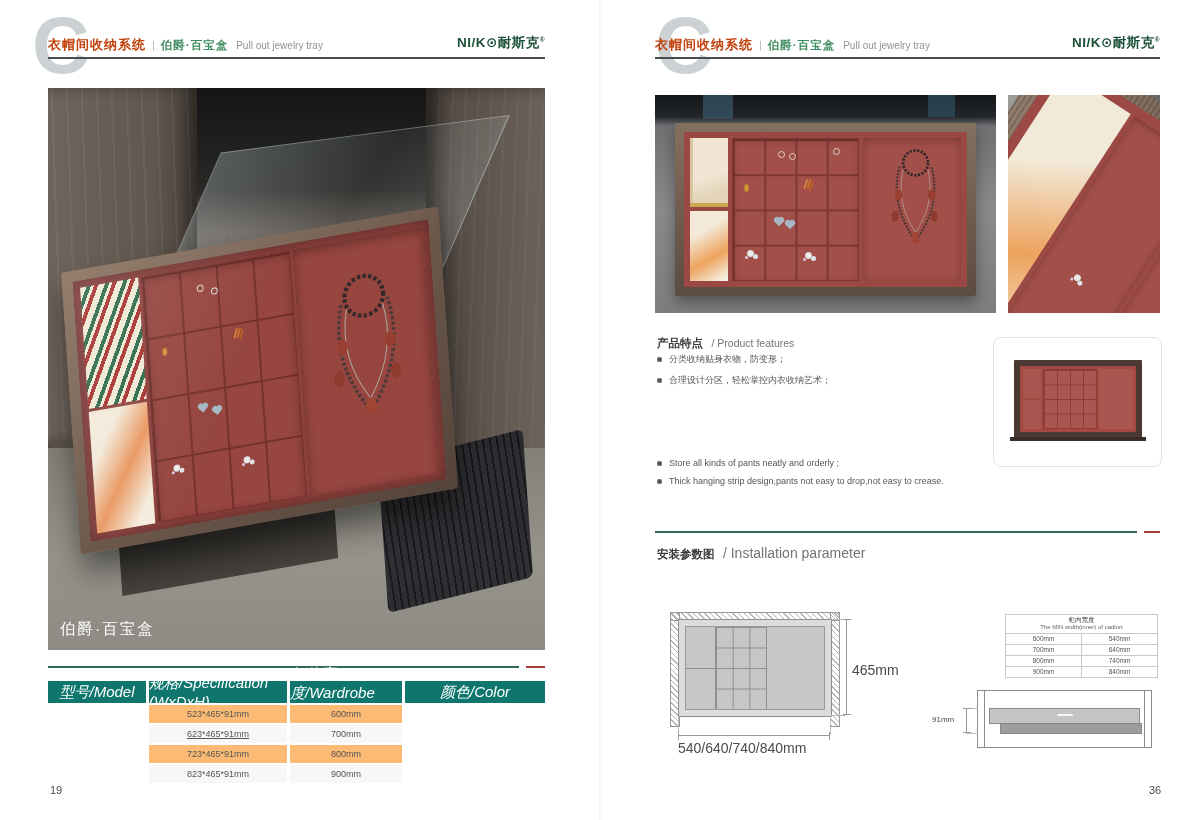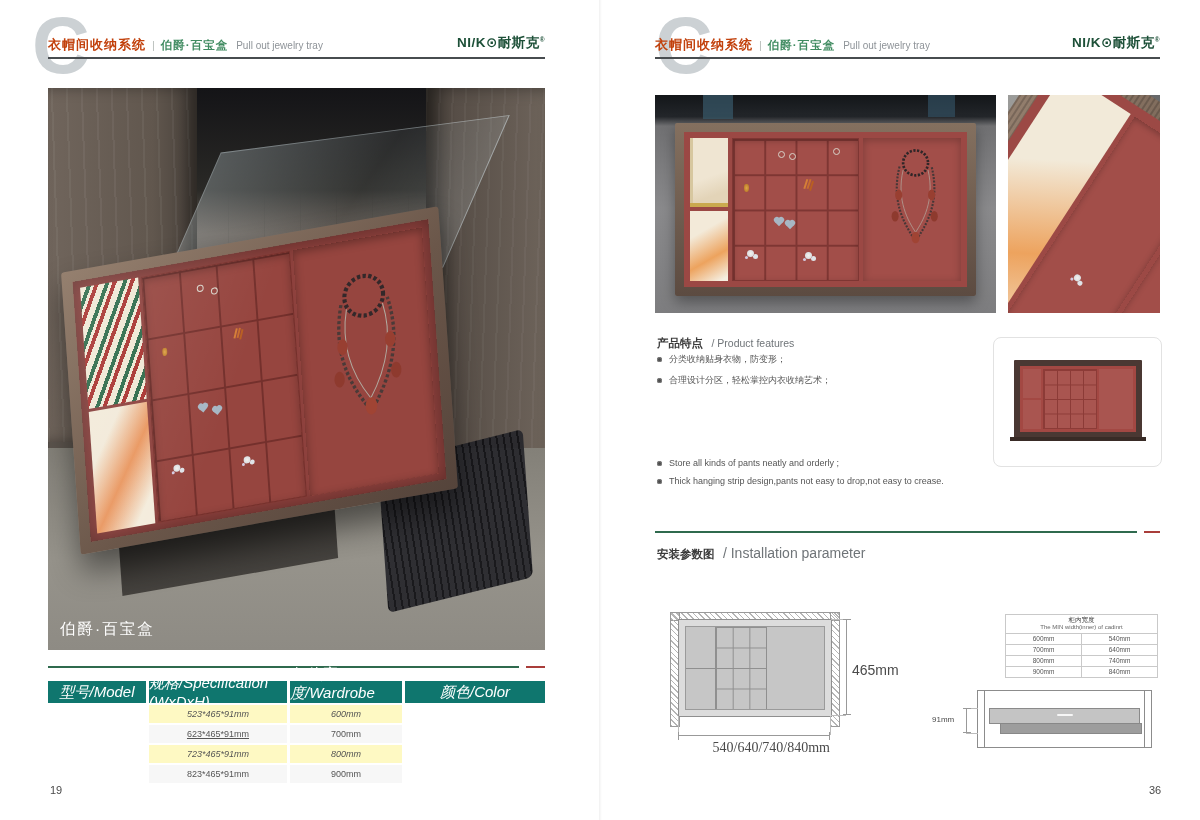--- a/index.html
+++ b/index.html
@@ -78,21 +78,21 @@
     box-shadow:5px 3px 0 -1px #dfe3e8,-4px 4px 0 -2px #d4c9de;}
 
   
   .sep-line{position:absolute;height:2px;background:#2f6a4e;}
   .sep-red{position:absolute;height:2px;background:#a93d3a;}
   .spec-table{position:absolute;left:0;top:681px;width:497px;display:grid;
     grid-template-columns:98px 138px 112px 140px;grid-template-rows:22px repeat(4,18px);gap:2px 3px;
     font-size:9px;color:#555;}
   .spec-table .th{background:#0f766e;color:#fff;font-size:15px;display:flex;align-items:center;justify-content:center;font-style:italic;}
   .spec-table .cell{display:flex;align-items:center;justify-content:center;}
-  .bg-a{background:#fef9c3;font-style:italic;}
+  .bg-a{background:#fdba74;}
   .bg-b{background:#f7f7f7;}
   .bg-m{background:#fafafa;}
   .page-num{position:absolute;top:784px;font-size:11px;color:#4a4a4a;}
 
   
   .photo-big{position:absolute;left:0;top:95px;width:341px;height:218px;overflow:hidden;
     background:linear-gradient(180deg,#707072 14%,#8a8a8c 52%,#7d7d7f 100%);}
   .pb-topdark{position:absolute;left:0;right:0;top:0;height:14%;
     background:linear-gradient(180deg,#131619,#23262a 70%,rgba(35,38,42,0));}
   .pb-glint-l{position:absolute;left:14%;top:0;width:9%;height:11%;background:#3a5e70;opacity:.65;}
@@ -167,21 +167,21 @@
   .dim-v::before,.dim-v::after{content:"";position:absolute;left:-4px;width:8px;border-top:1px solid #999;}
   .dim-v::before{top:0;} .dim-v::after{bottom:0;}
   .tv-ext-t{position:absolute;left:161px;top:12px;width:15px;border-top:1px solid #bbb;}
   .tv-ext-b{position:absolute;left:161px;top:108px;width:15px;border-top:1px solid #bbb;}
   .tv-depth{position:absolute;left:182px;top:55px;}
   .dim-h{position:absolute;left:8px;top:128px;width:152px;border-top:1px solid #999;}
   .dim-h::before,.dim-h::after{content:"";position:absolute;top:-4px;height:8px;border-left:1px solid #999;}
   .dim-h::before{left:0;} .dim-h::after{right:0;}
   .tv-ext-l{position:absolute;left:8px;top:109px;height:19px;border-left:1px solid #bbb;}
   .tv-ext-r{position:absolute;left:160px;top:109px;height:19px;border-left:1px solid #bbb;}
-  .tv-width{position:absolute;left:8px;top:133px;width:152px;text-align:right;font-family:Liberation Serif, serif;}
+  .tv-width{position:absolute;left:8px;top:133px;width:152px;text-align:left;}
 
   .wtable{position:absolute;left:350px;top:614px;width:153px;border-collapse:collapse;
     font-size:6.5px;color:#555;table-layout:fixed;}
   .wtable td,.wtable th{border:1px solid #c9c9c9;text-align:center;padding:1px 0;font-weight:400;line-height:1.25;}
   .wtable .ttl{font-size:6.5px;color:#444;}
   .wtable .ttl .t-cn{display:block;}
   .wtable .ttl .t-en{display:block;font-size:6px;color:#666;}
 
   .sideview{position:absolute;left:322px;top:690px;width:173px;height:56px;border:1px solid #8c8c8c;background:#fff;}
   .sv-wall-l{position:absolute;left:6px;top:0;bottom:0;border-left:1px solid #8c8c8c;}

